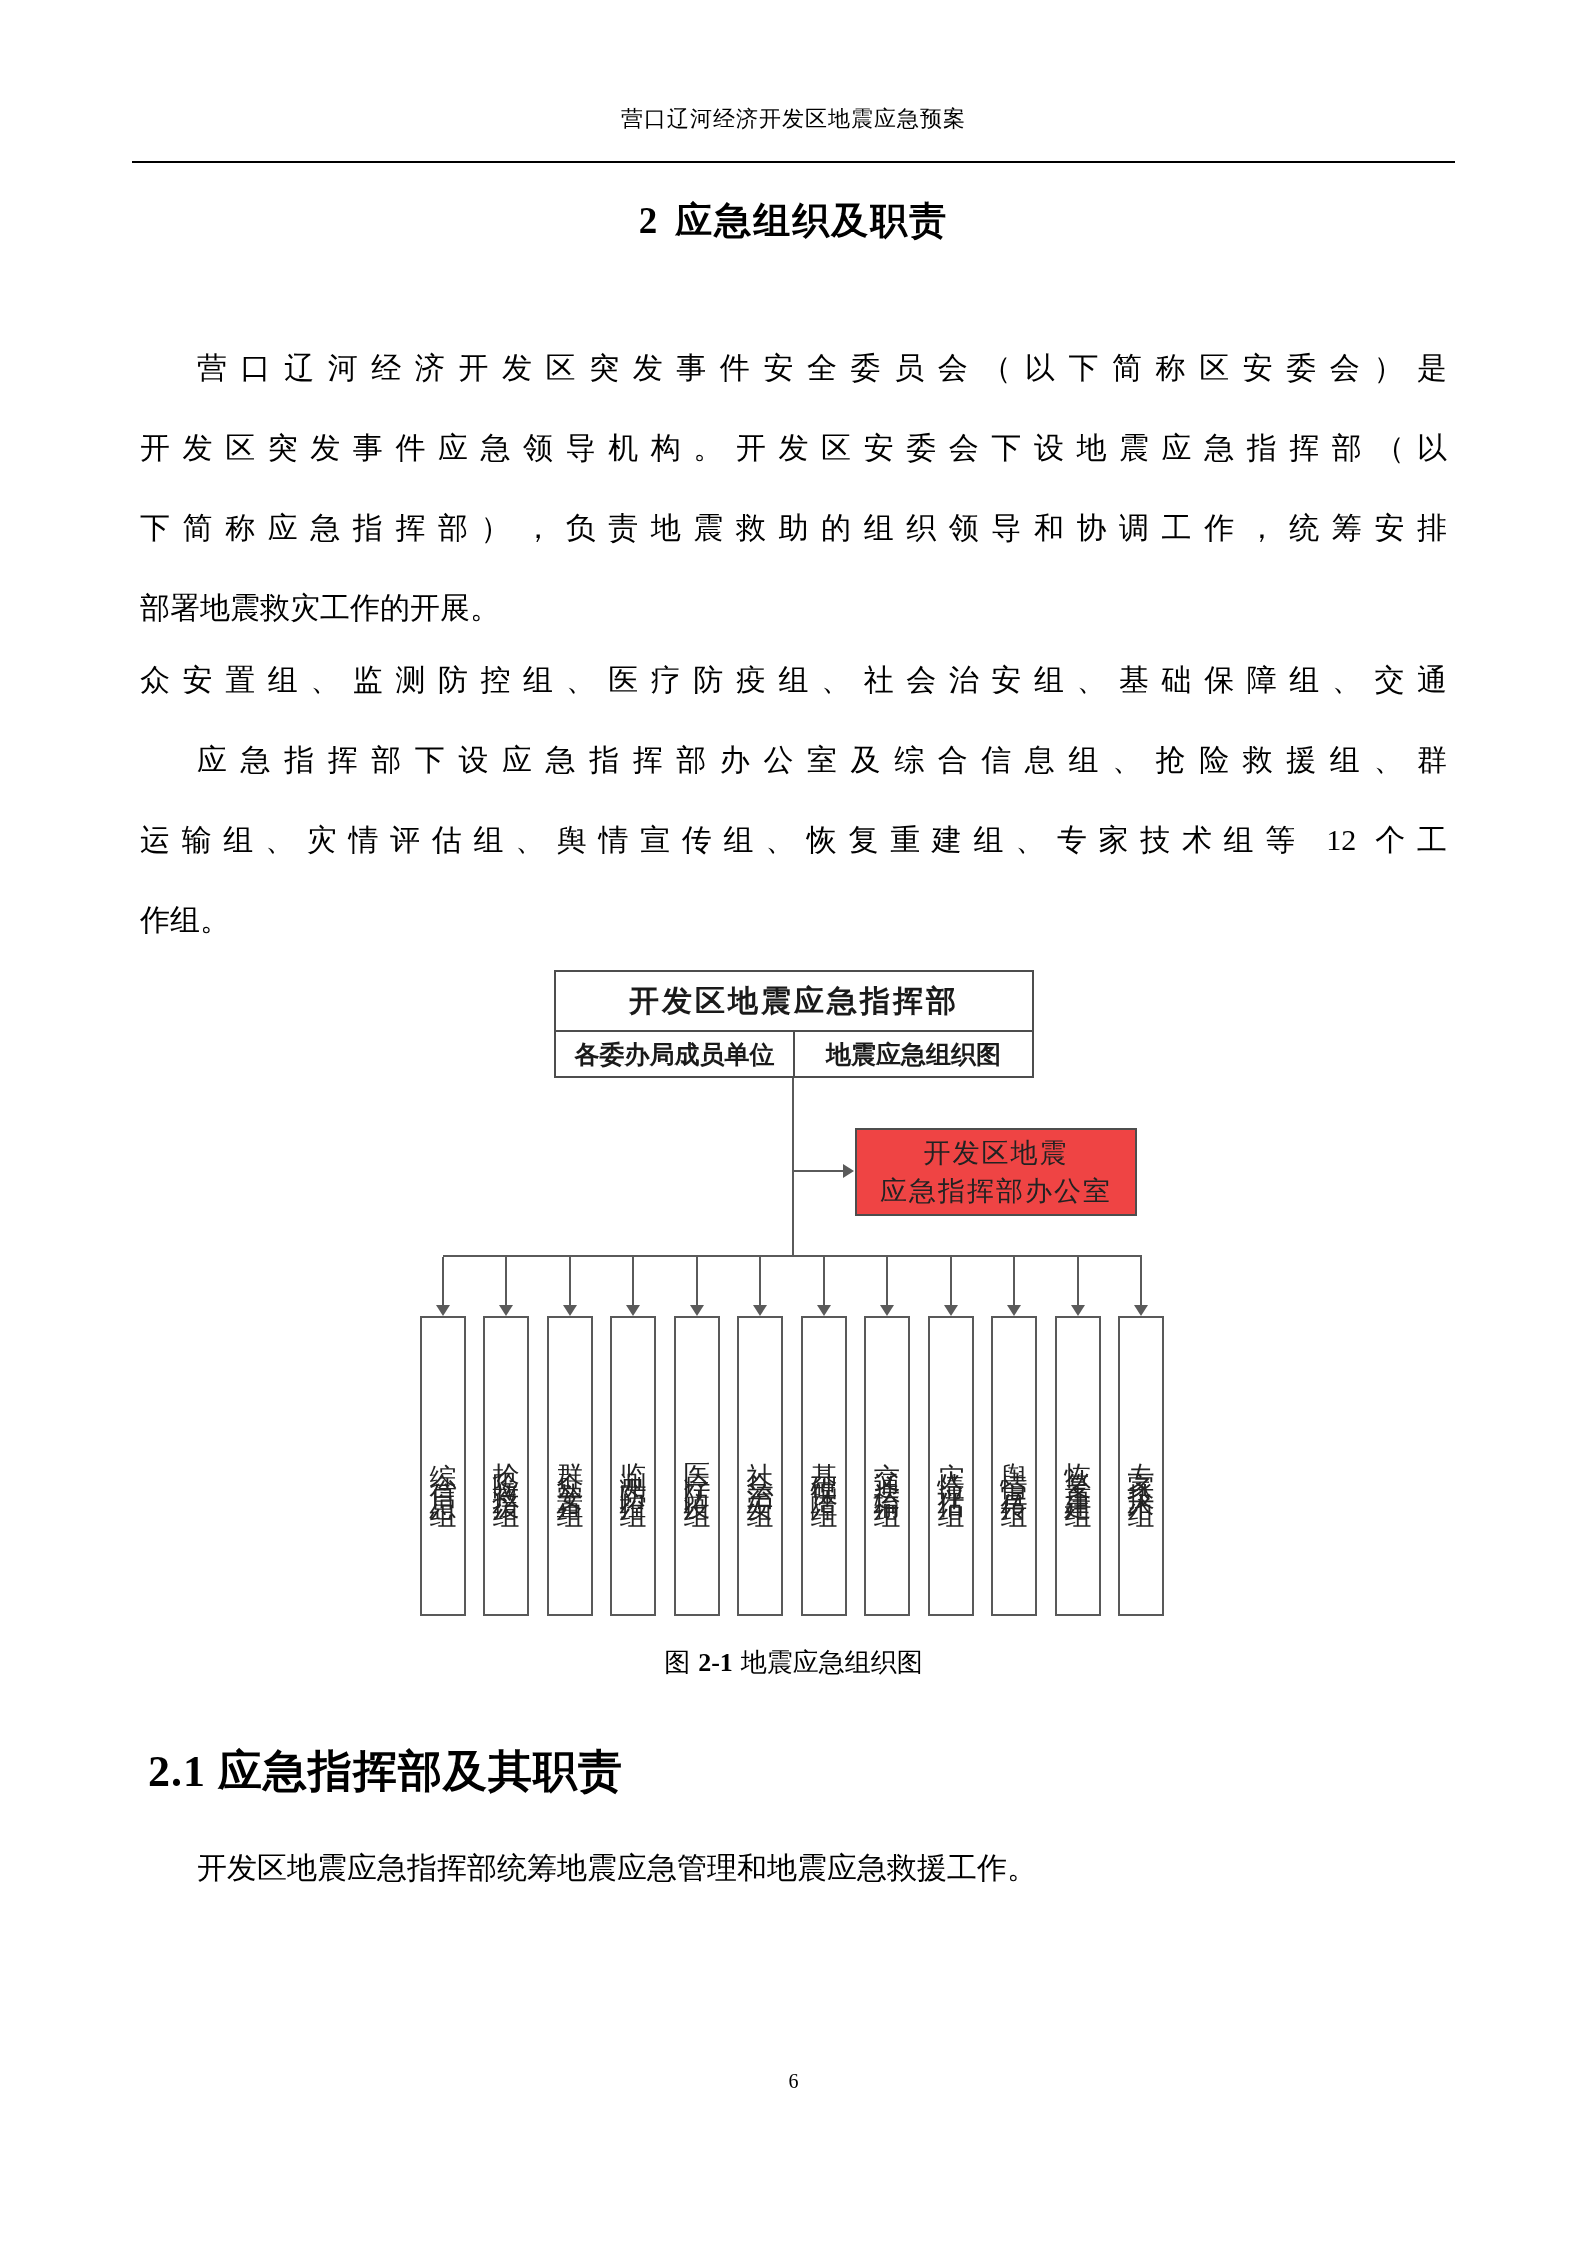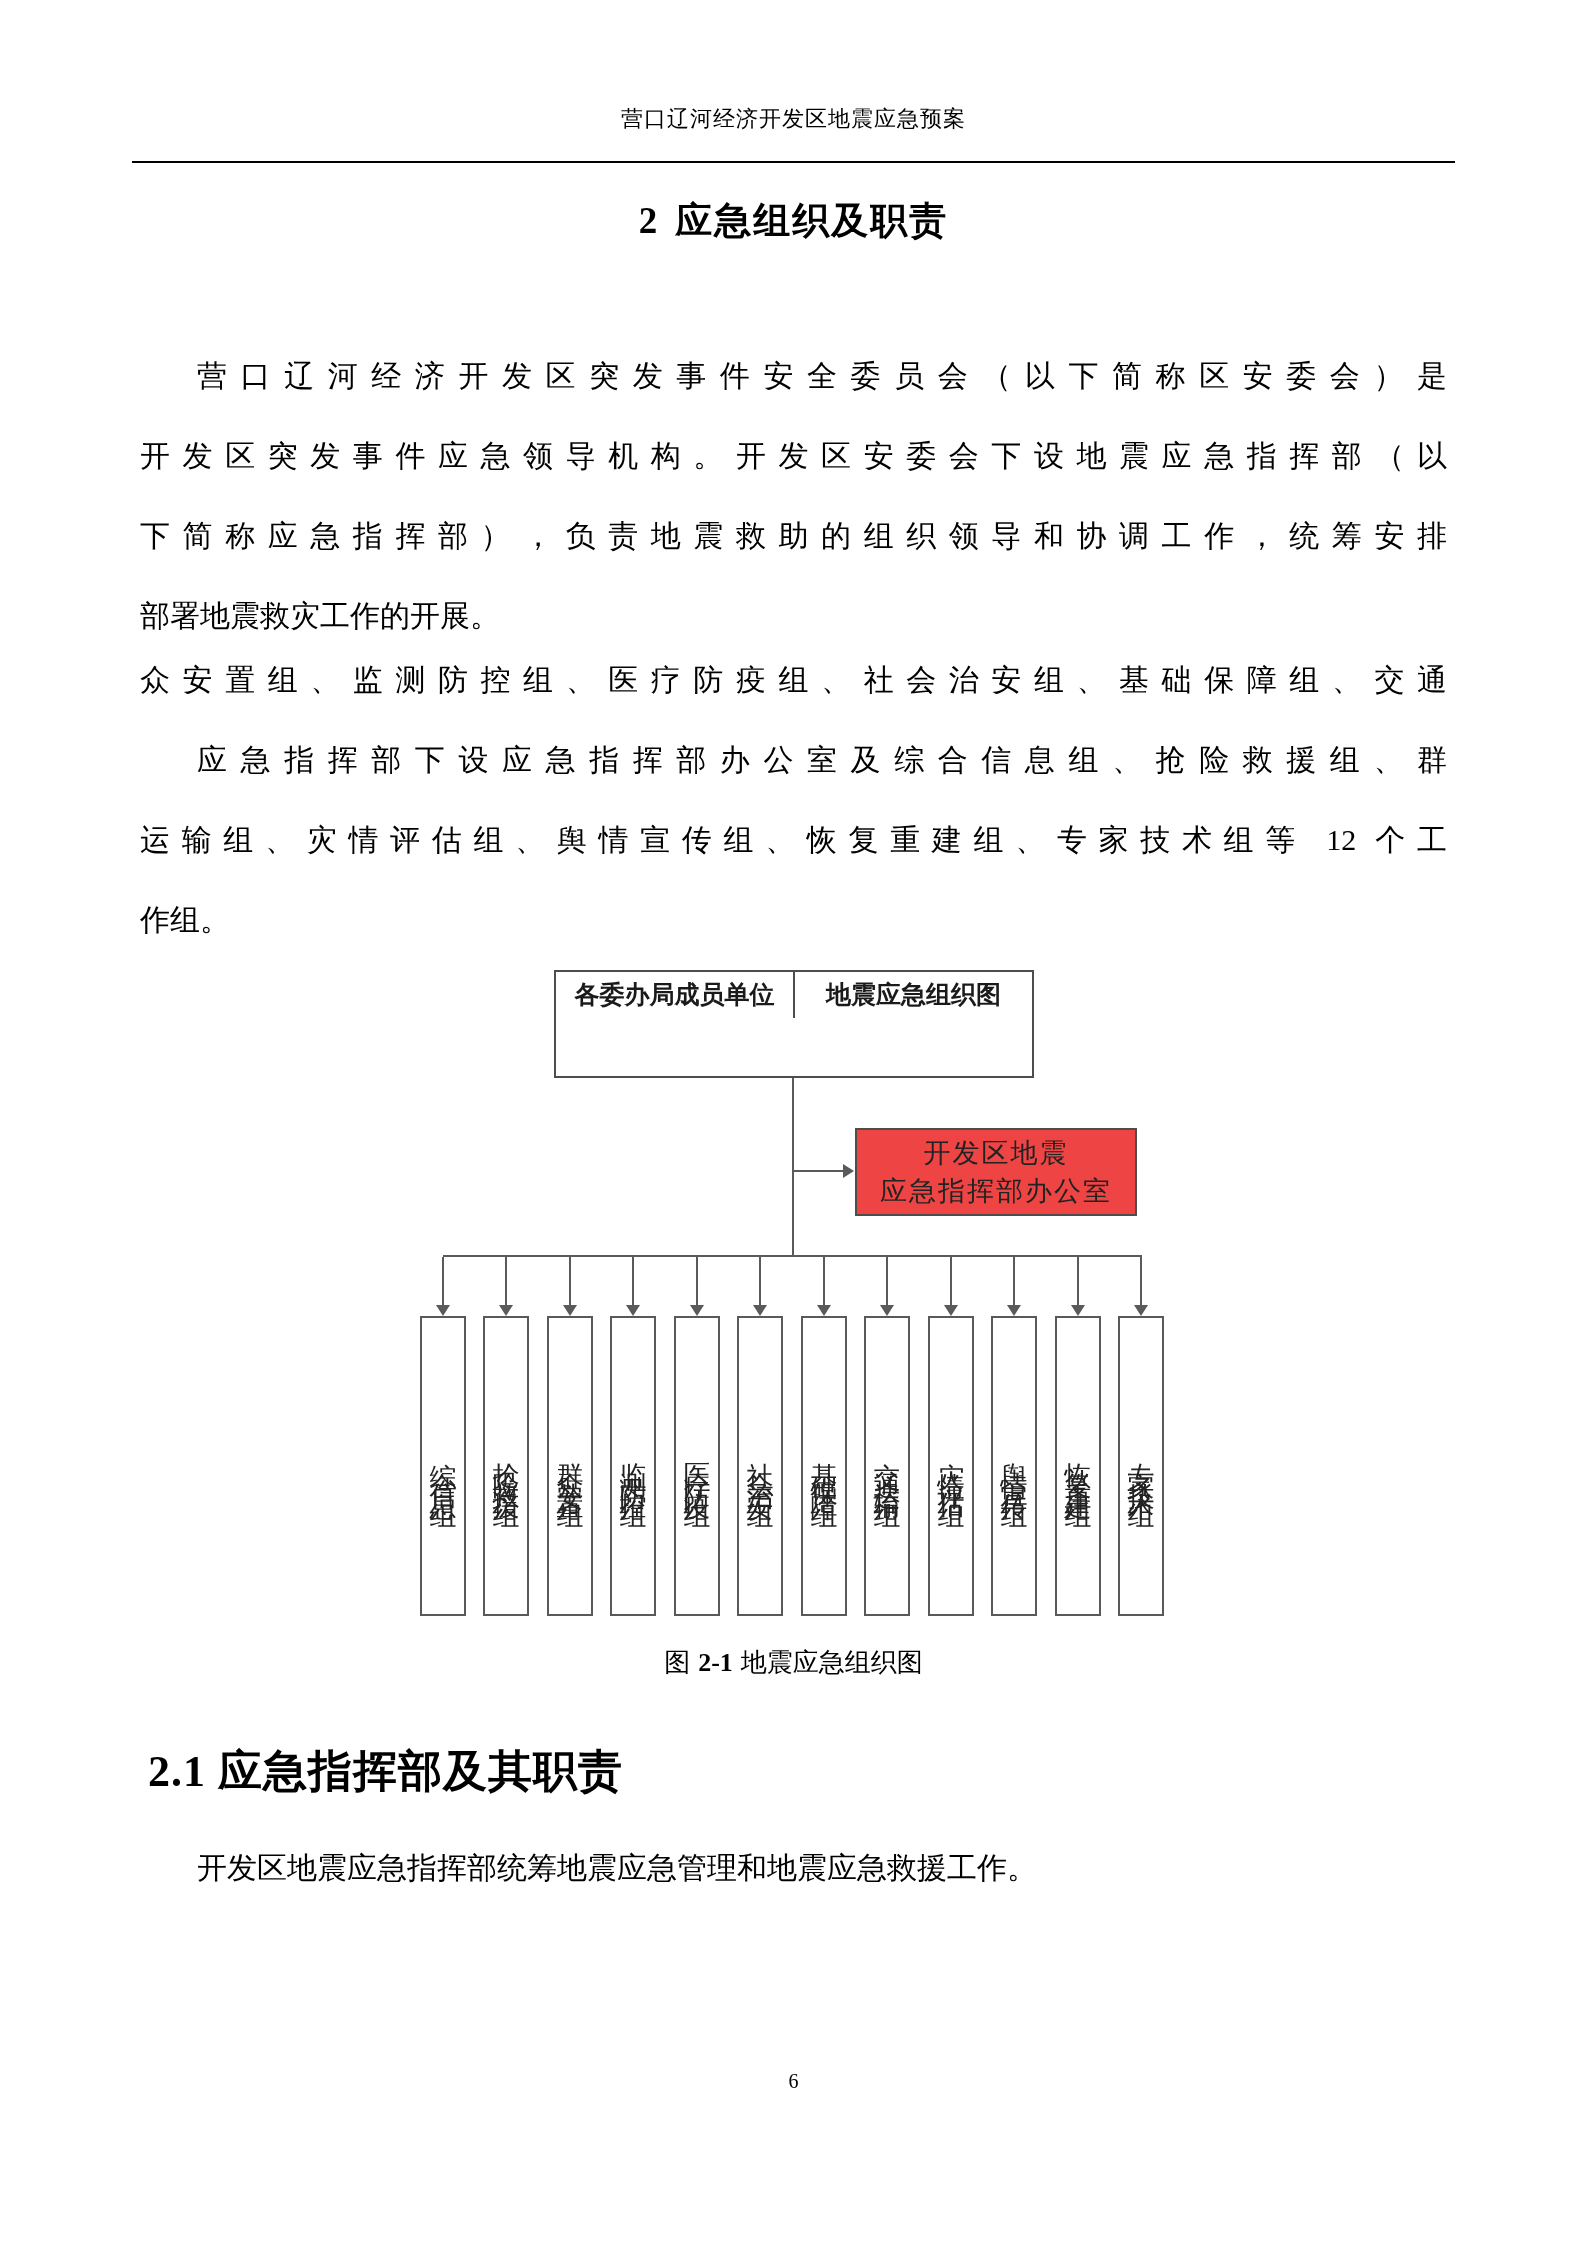--- a/index.html
+++ b/index.html
@@ -136,37 +136,38 @@
 </head>
 <body>
 
 <div class="page">
 
   <div class="running-header">营口辽河经济开发区地震应急预案</div>
   <div class="header-rule"></div>
 
   <h1 class="doc-title"><span class="num">2</span><span>应急组织及职责</span></h1>
 
-  <div class="para" style="top:336px">
+  <div class="para" style="top:328px">
     <div class="line just indent">营口辽河经济开发区突发事件安全委员会（以下简称区安委会）是</div>
     <div class="line just">开发区突发事件应急领导机构。开发区安委会下设地震应急指挥部（以</div>
     <div class="line just">下简称应急指挥部），负责地震救助的组织领导和协调工作，统筹安排</div>
     <div class="line">部署地震救灾工作的开展。</div>
   </div>
 
   <div class="para" style="top:640px">
     <div class="line just">众安置组、监测防控组、医疗防疫组、社会治安组、基础保障组、交通</div>
     <div class="line just indent">应急指挥部下设应急指挥部办公室及综合信息组、抢险救援组、群</div>
     <div class="line just">运输组、灾情评估组、舆情宣传组、恢复重建组、专家技术组等 12 个工</div>
     <div class="line">作组。</div>
   </div>
 
   <div class="diagram">
 
     <div class="cmd-box">
+      <div class="cmd-title">开发区地震应急指挥部</div>
       <div class="cmd-cells">
         <div class="cmd-cell">各委办局成员单位</div>
         <div class="cmd-cell right">地震应急组织图</div>
       </div>
     </div>
 
     <div class="trunk"></div>
 
     <div class="office-line"></div>
     <div class="office-head"></div>

